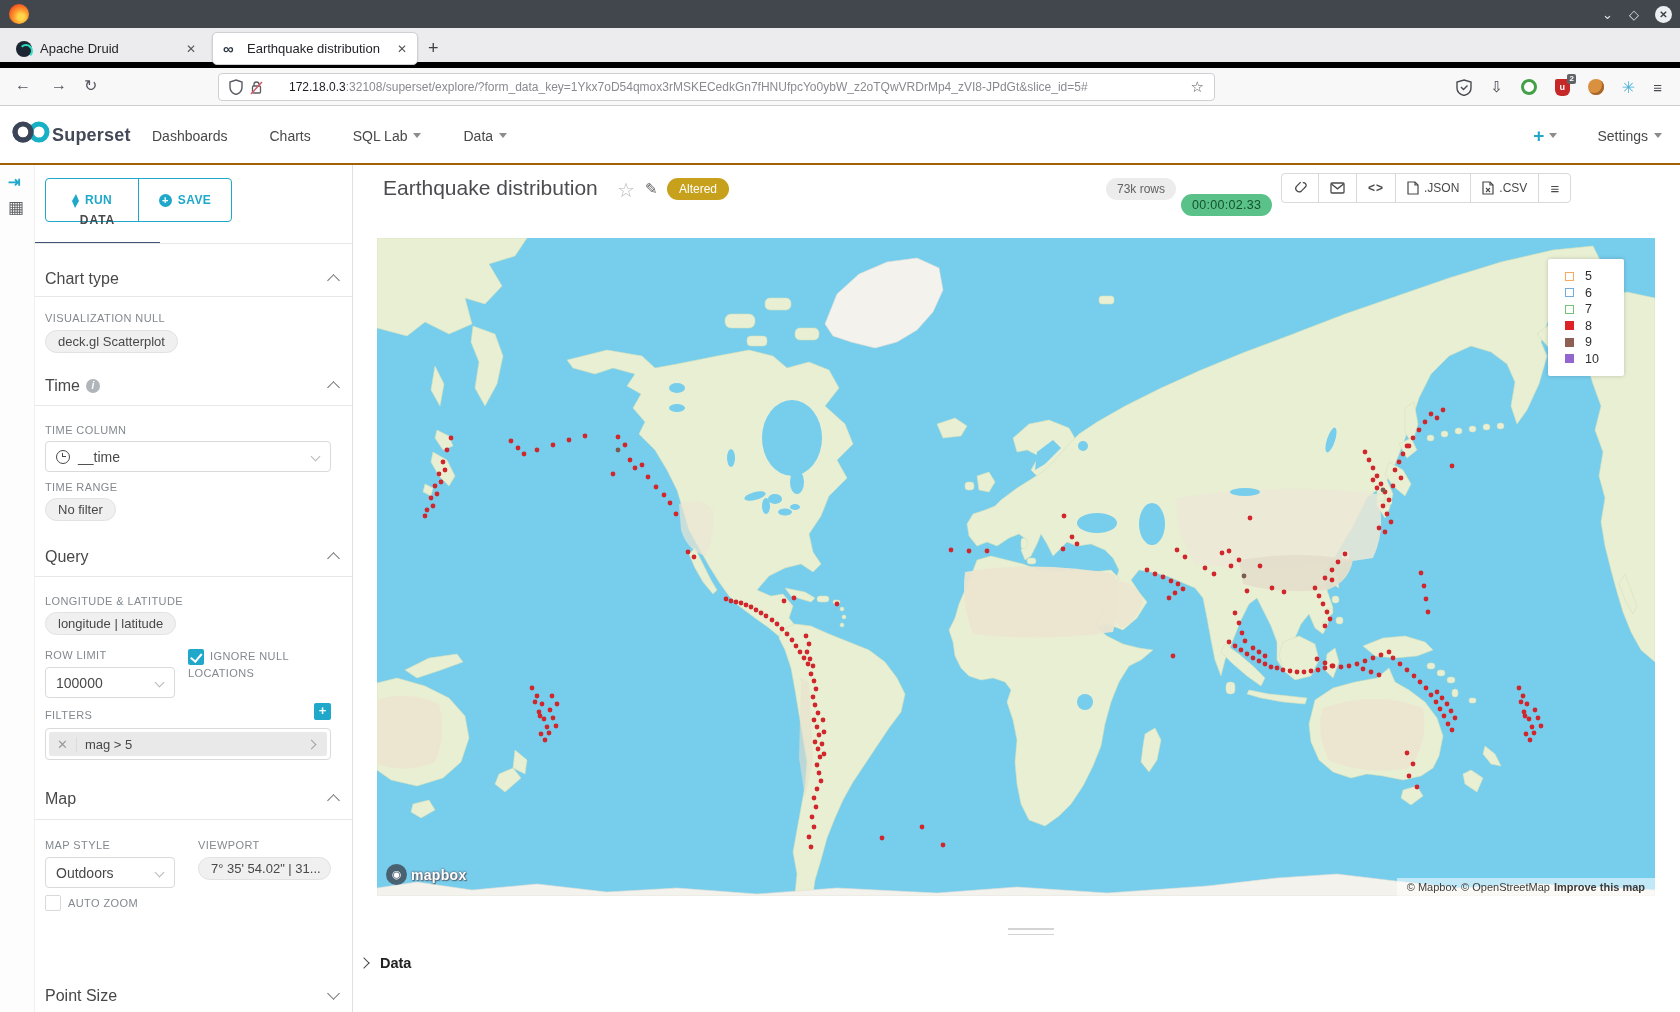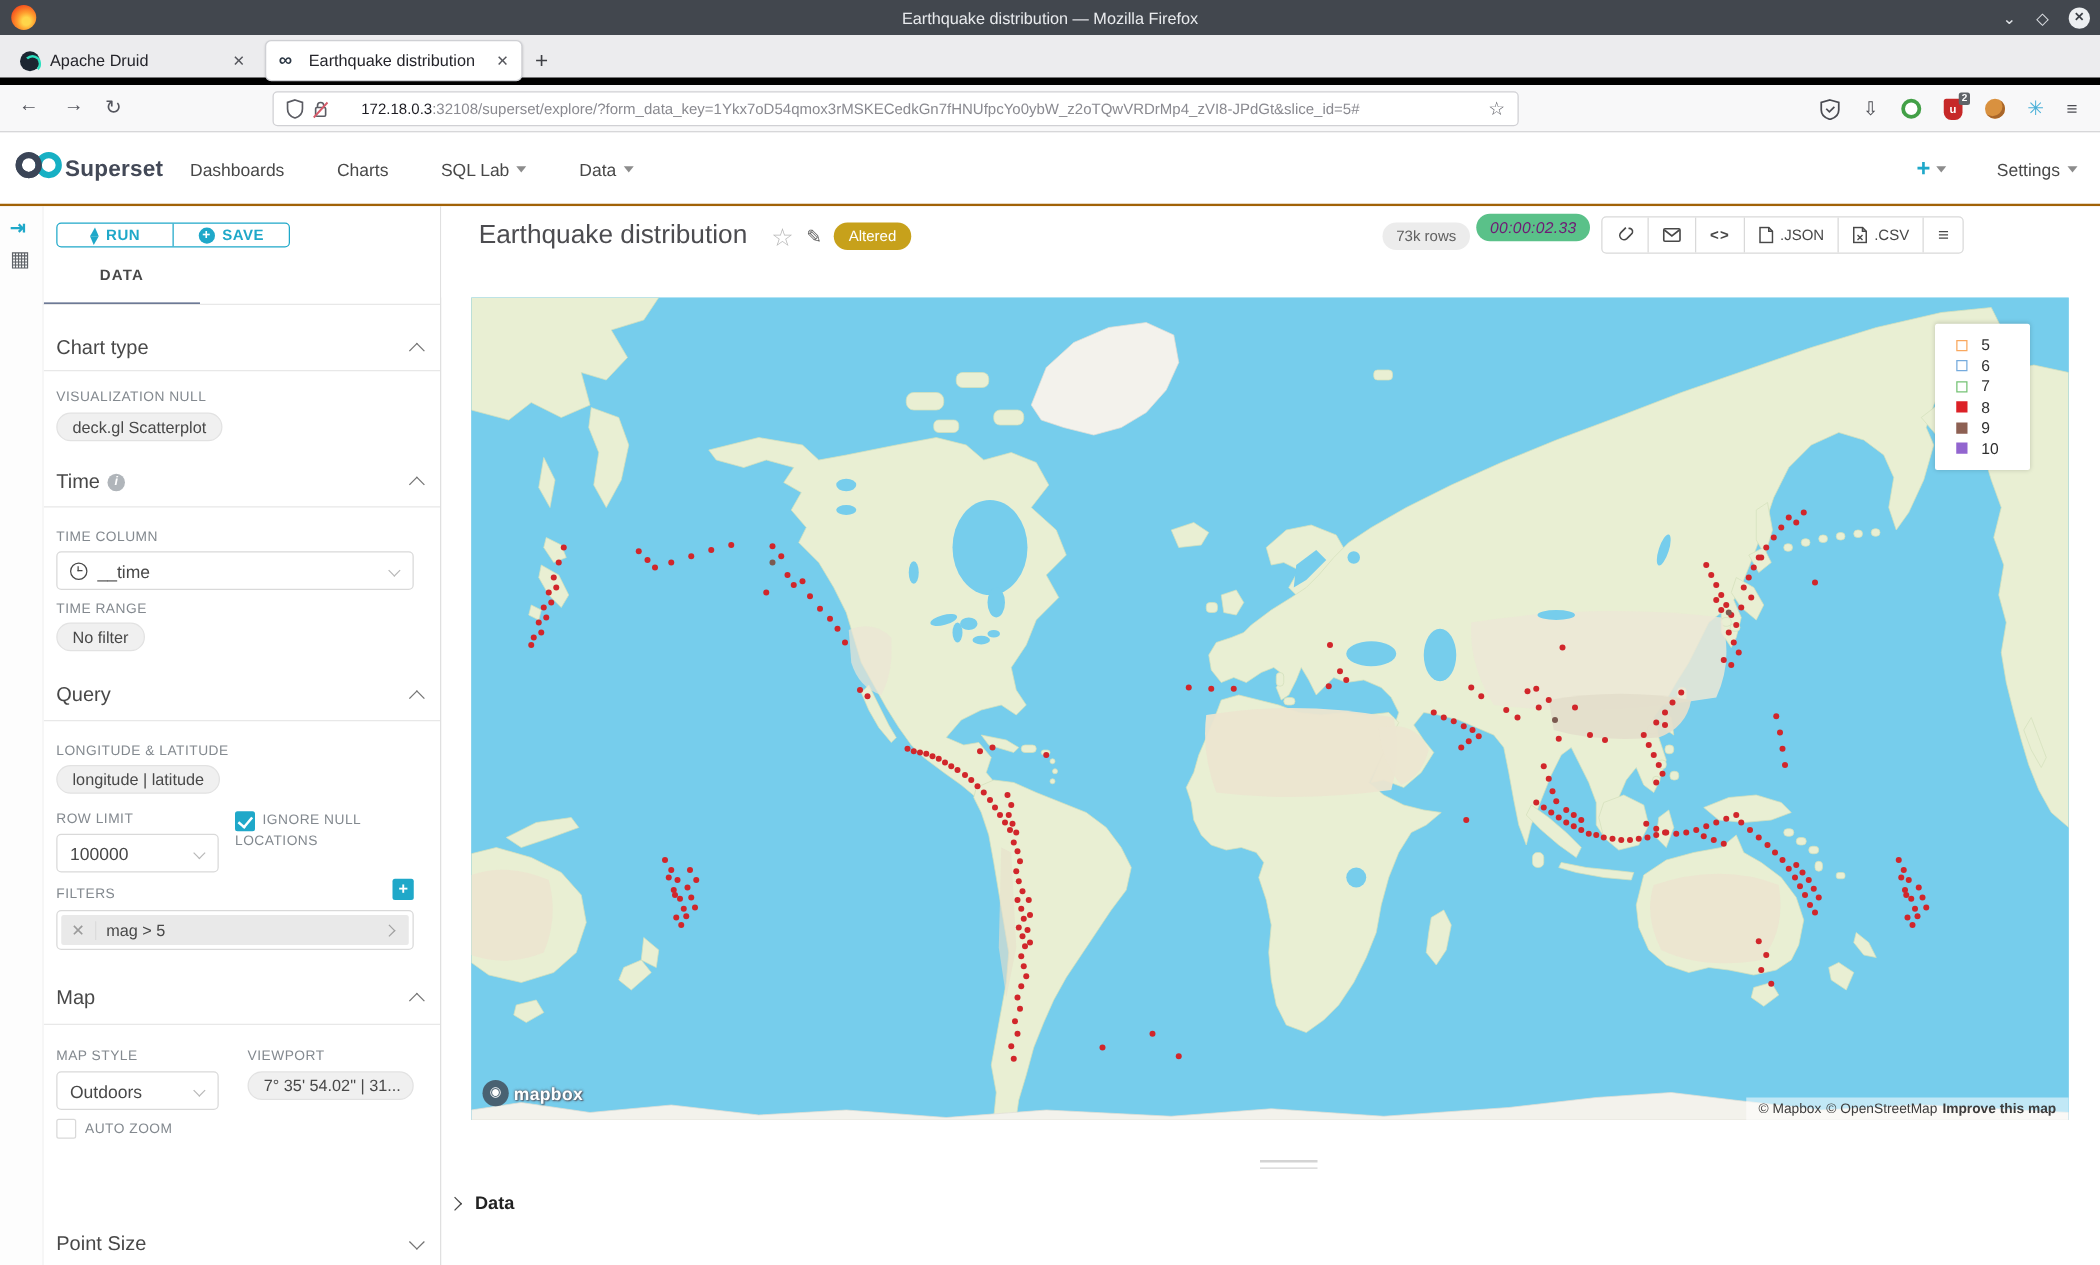--- a/index.html
+++ b/index.html
@@ -51,21 +51,21 @@
   .plus-link { color:#1FA8C9; font-size:19px; font-weight:bold; display:flex; align-items:center; gap:5px; }
   .settings-link { font-size:14px; color:#484848; display:flex; align-items:center; gap:6px; }
 
   
   .left-rail { position:absolute; left:0; top:165px; width:35px; height:847px; background:#fdfdfd; border-right:1px solid #f0f0f0; }
   .rail-icon1 { position:absolute; left:8px; top:8px; color:#1FA8C9; font-size:15px; font-weight:bold; }
   .rail-icon2 { position:absolute; left:8px; top:32px; color:#5f6368; font-size:17px; }
 
   
   .control-panel { position:absolute; left:35px; top:165px; width:318px; height:847px; background:#fff; border-right:1px solid #e0e0e0; overflow:hidden; }
-  .runsave { position:absolute; left:10px; top:13px; width:187px; height:20px; border:1px solid #1FA8C9; border-radius:4px; display:flex; }
+  .runsave { position:absolute; left:10px; top:13px; width:187px; height:44px; border:1px solid #1FA8C9; border-radius:4px; display:flex; }
   .rs-btn { flex:1; display:flex; align-items:center; justify-content:center; gap:6px; color:#1FA8C9; font-size:12px; font-weight:bold; letter-spacing:.4px; }
   .rs-btn:first-child { border-right:1px solid #1FA8C9; }
   .save-plus { width:13px; height:13px; border-radius:50%; background:#1FA8C9; color:#fff; font-size:11px; line-height:13px; text-align:center; font-weight:bold; }
   .data-tab { position:absolute; left:0; top:48px; width:125px; text-align:center; font-size:12px; font-weight:bold; color:#484848; letter-spacing:1px; }
   .tab-ink { position:absolute; left:0; top:77px; width:125px; height:2px; background:#44557a; }
   .tab-border { position:absolute; left:0; top:78px; width:318px; height:1px; background:#e8e8e8; }
 
   .sec-header { position:absolute; left:10px; font-size:16px; color:#484848; }
   .sec-chevron { position:absolute; right:14px; width:9px; height:9px; border-right:1.8px solid #737373; border-bottom:1.8px solid #737373; }
   .chev-up { transform:rotate(-135deg); }
@@ -93,21 +93,21 @@
   .bolt { width:0; height:0; border-left:4px solid transparent; border-right:3px solid transparent; border-bottom:7px solid #1FA8C9; position:relative; top:-3px; }
   .bolt::after { content:""; position:absolute; left:-4px; top:7px; width:0; height:0; border-left:3px solid transparent; border-right:4px solid transparent; border-top:7px solid #1FA8C9; }
 
   
   .explore-header { position:absolute; left:353px; top:165px; width:1327px; height:73px; background:#fff; }
   .chart-title { position:absolute; left:30px; top:11px; font-size:21px; color:#4c4c50; }
   .title-star { position:absolute; left:264px; top:13px; font-size:20px; color:#b8b8b8; }
   .title-edit { position:absolute; left:292px; top:15px; font-size:15px; color:#5f5f5f; }
   .altered-badge { position:absolute; left:314px; top:13px; background:#c7a11b; color:#fff; font-size:12px; border-radius:11px; padding:4px 12px; }
   .rows-pill { position:absolute; left:753px; top:13px; background:#ececec; color:#616161; font-size:12px; border-radius:11px; padding:4px 11px; }
-  .timer-pill { position:absolute; left:828px; top:6px; background:#5AC189; color:#701a75; font-size:12.5px; border-radius:11px; padding:4px 11px; letter-spacing:.3px;font-style:italic; }
+  .timer-pill { position:absolute; left:828px; top:29px; background:#5AC189; color:#14532d; font-size:12.5px; border-radius:11px; padding:4px 11px; letter-spacing:.3px; }
   .btn-group { position:absolute; left:928px; top:8px; height:30px; border:1px solid #d9d9d9; border-radius:4px; display:flex; align-items:stretch; background:#fff; }
   .bg-cell { display:flex; align-items:center; justify-content:center; padding:0 11px; border-right:1px solid #d9d9d9; color:#484848; font-size:12px; gap:5px; }
   .bg-cell:last-child { border-right:none; }
   .code-glyph { font-size:12px; font-weight:bold; letter-spacing:1px; }
   .burger { font-size:15px; }
 
   
   .map { position:absolute; left:377px; top:238px; width:1278px; height:658px; overflow:hidden; background:#76cdec; }
   .legend { position:absolute; left:1171px; top:21px; width:76px; background:#fff; border-radius:2px; box-shadow:0 0 4px rgba(0,0,0,.18); padding:9px 0 9px 17px; }
   .legend-row { display:flex; align-items:center; gap:11px; height:16.5px; }
@@ -124,21 +124,20 @@
   .drag-handle div { height:1.5px; background:#d4d4d4; margin-bottom:4px; }
   .data-collapse { position:absolute; left:360px; top:955px; display:flex; align-items:center; gap:12px; }
   .dc-chev { width:8px; height:8px; border-right:1.6px solid #484848; border-bottom:1.6px solid #484848; transform:rotate(-45deg); }
   .dc-label { font-size:14.5px; font-weight:bold; color:#222; }
 </style>
 </head>
 <body>
 
 <div class="titlebar">
   <div class="ff-logo"></div>
-  <div class="win-title">Earthquake distribution — Mozilla Firefox</div>
   <div class="win-controls">
     <span>⌄</span>
     <span>◇</span>
     <span class="close-circle">✕</span>
   </div>
 </div>
 
 <div class="tabbar">
   <div class="tab inactive">
     <span class="favicon druid-fav"></span>

